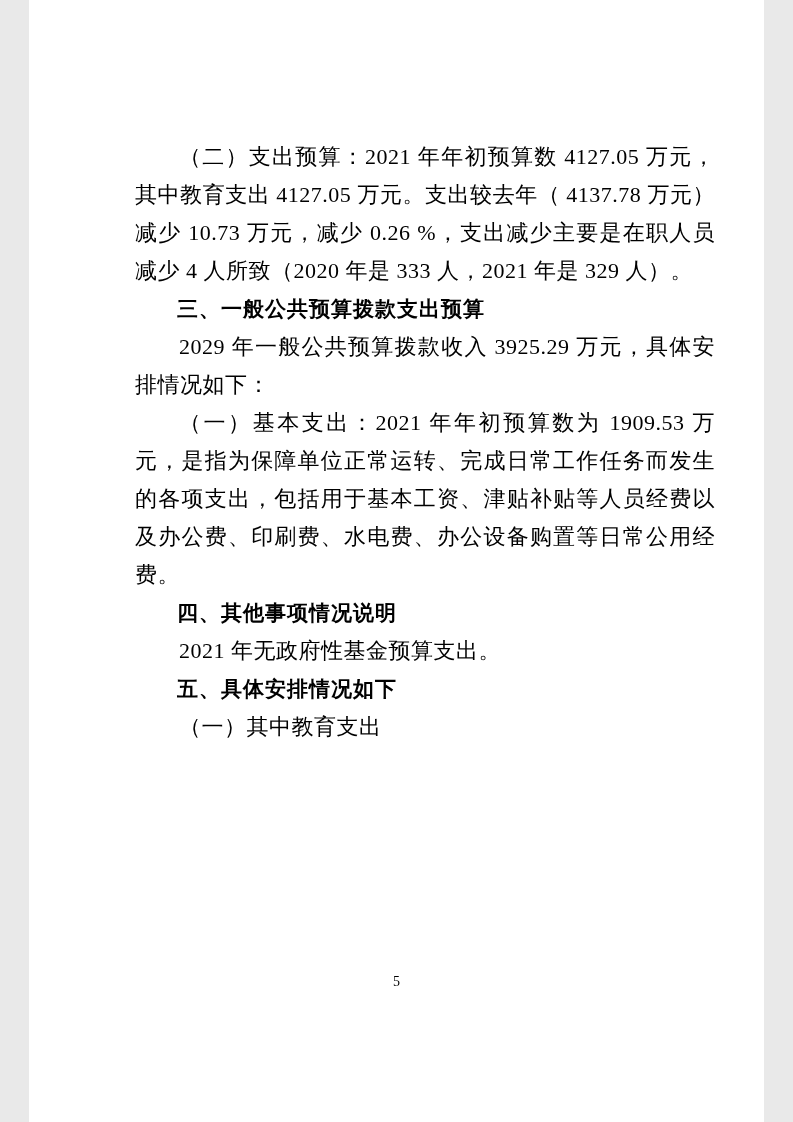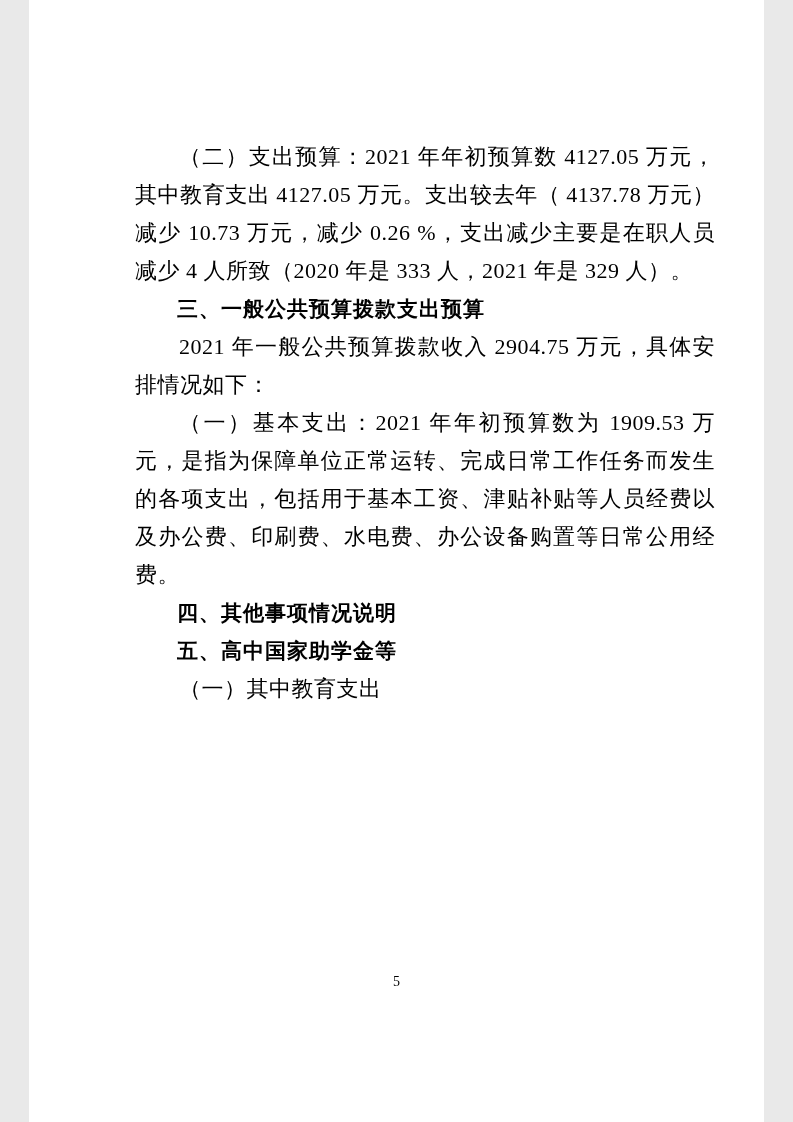--- a/index.html
+++ b/index.html
@@ -53,20 +53,21 @@
     font-family: "Liberation Serif", "DejaVu Serif", serif;
   }
 </style>
 </head>
 <body>
 
 <div class="page">
   <div class="content">
     <p class="para">（二）支出预算：2021 年年初预算数 4127.05 万元，其中教育支出 4127.05 万元。支出较去年（ 4137.78 万元） 减少 10.73 万元，减少 0.26 %，支出减少主要是在职人员减少 4 人所致（2020 年是 333 人，2021 年是 329 人）。</p>
     <h3 class="heading">三、一般公共预算拨款支出预算</h3>
-    <p class="para">2021 年一般公共预算拨款收入 2904.75 万元，具体安排情况如下：</p>
+    <p class="para">2029 年一般公共预算拨款收入 3925.29 万元，具体安排情况如下：</p>
     <p class="para">（一）基本支出：2021 年年初预算数为 1909.53 万元，是指为保障单位正常运转、完成日常工作任务而发生的各项支出，包括用于基本工资、津贴补贴等人员经费以及办公费、印刷费、水电费、办公设备购置等日常公用经费。</p>
     <h3 class="heading">四、其他事项情况说明</h3>
-    <h3 class="heading">五、高中国家助学金等</h3>
+    <p class="para">2021 年无政府性基金预算支出。</p>
+    <h3 class="heading">五、具体安排情况如下</h3>
     <p class="para">（一）其中教育支出</p>
   </div>
   <div class="page-number">5</div>
 </div>
 
 </body></html>

